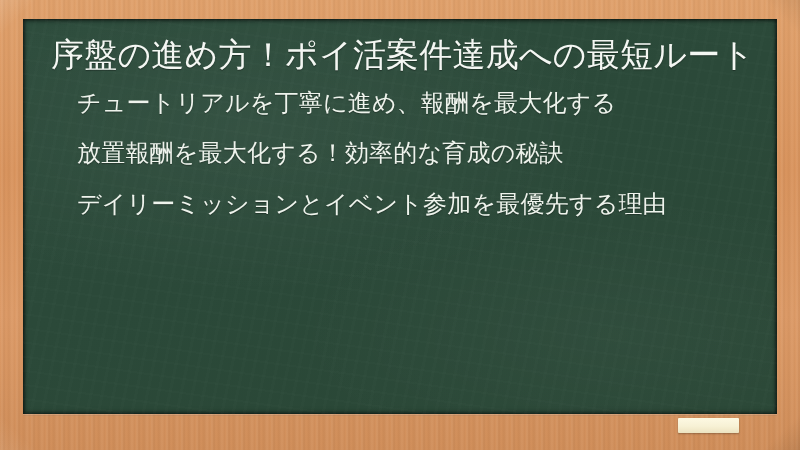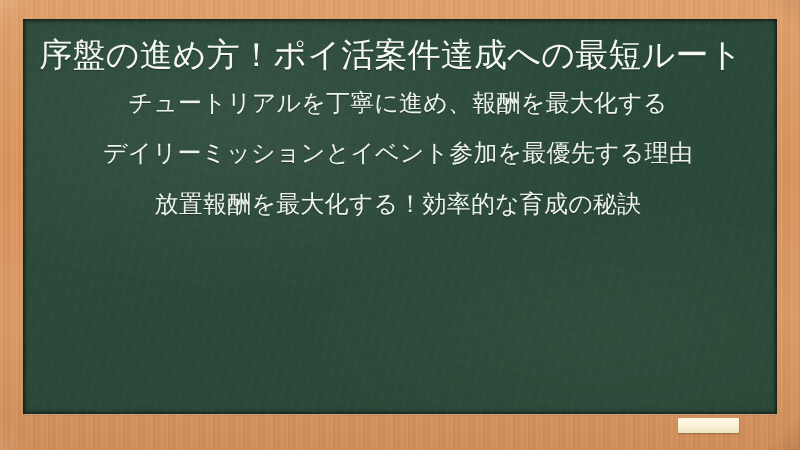--- a/index.html
+++ b/index.html
@@ -76,23 +76,22 @@
     pointer-events: none;
   }
 
   
   .content {
     position: absolute;
     left: 0;
     top: 0;
     right: 0;
     bottom: 0;
-    padding: 14px 22px 0 2px;
+    padding: 14px 22px 0 26px;
     box-sizing: border-box;
-    text-align: center;
   }
 
   .title {
     color: #f4f7f3;
     font-size: 33px;
     line-height: 1.35;
     font-weight: 400;
     letter-spacing: 0.2px;
     margin: 0 0 4px 0;
     padding: 0 0 0 2px;
@@ -151,22 +150,22 @@
 
   <div class="board">
     <div class="board-dust"></div>
 
     <div class="content">
 
       <h1 class="title">序盤の進め方！ポイ活案件達成への最短ルート</h1>
 
       <ul class="list">
         <li class="list-item">チュートリアルを丁寧に進め、報酬を最大化する</li>
+        <li class="list-item">放置報酬を最大化する！効率的な育成の秘訣</li>
         <li class="list-item">デイリーミッションとイベント参加を最優先する理由</li>
-        <li class="list-item">放置報酬を最大化する！効率的な育成の秘訣</li>
       </ul>
 
     </div>
   </div>
 
   <div class="ledge-line"></div>
   <div class="chalk"></div>
 
 </div>
 

